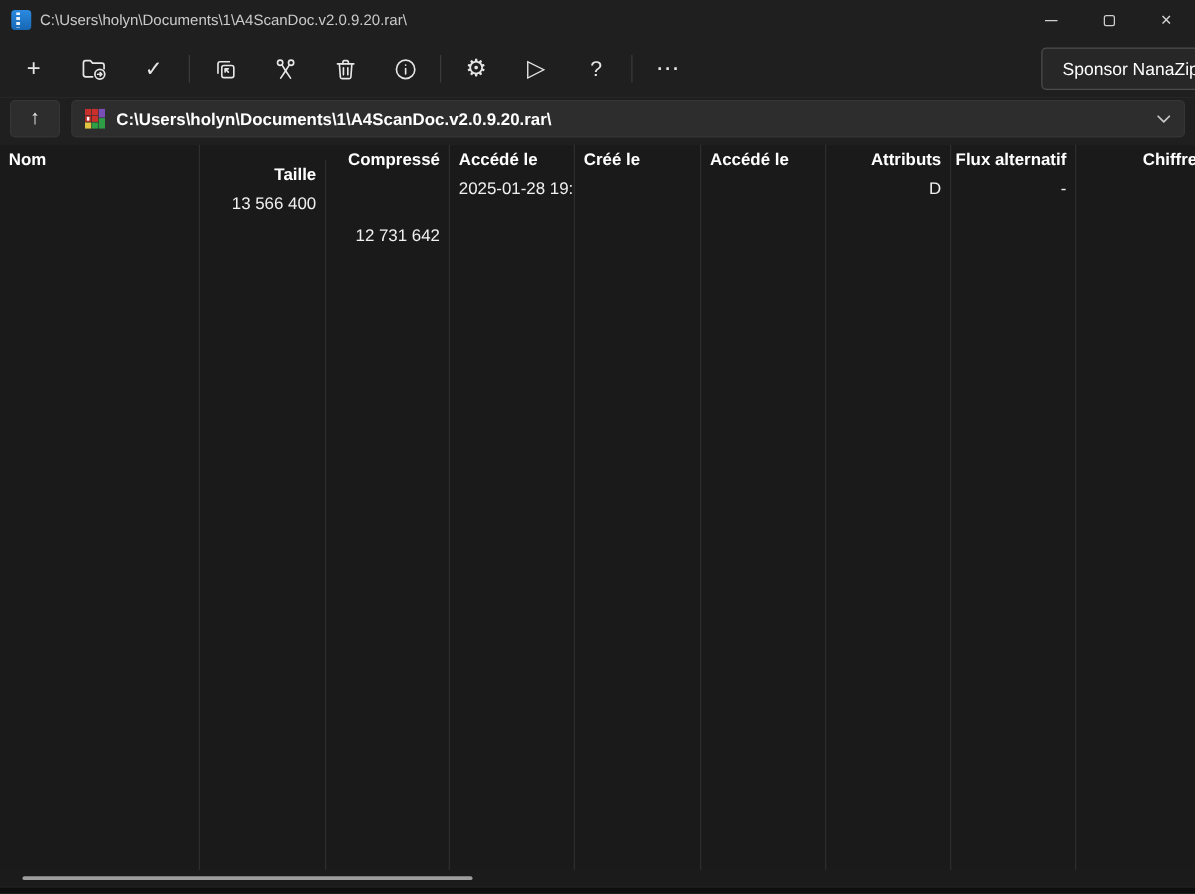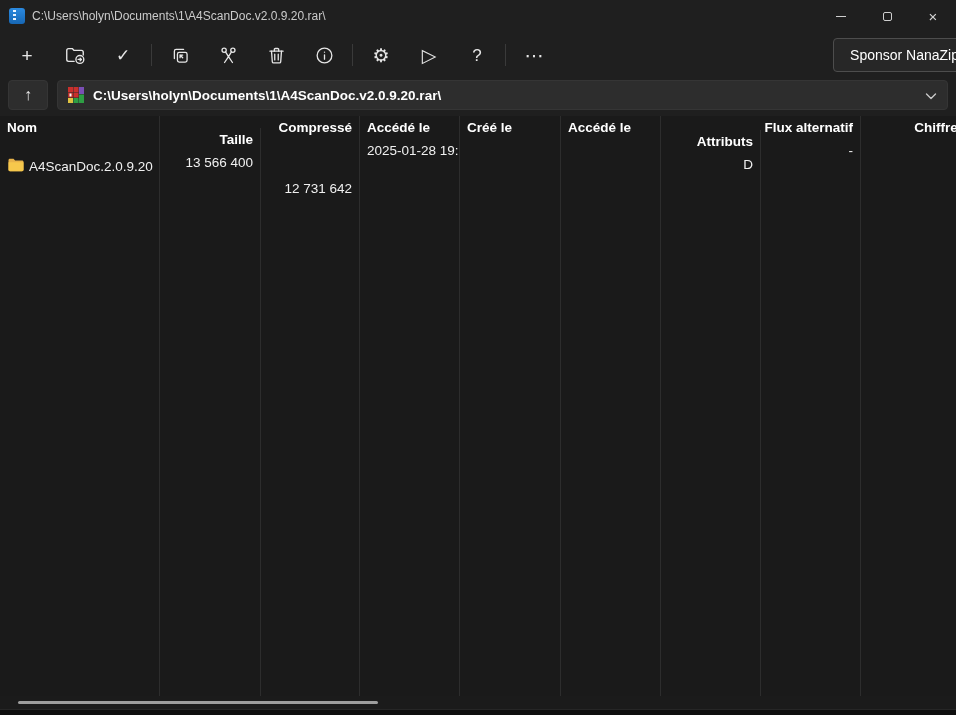--- a/index.html
+++ b/index.html
@@ -41,21 +41,21 @@
   .addr-box { flex:1 1 auto; height:30px; background:#2d2d2d; border:1px solid #353535; border-radius:4px;
     display:flex; align-items:center; padding:0 10px; gap:9px; overflow:hidden; }
   .rar-icon { width:16px; height:16px; flex:0 0 auto; }
   .addr-path { font-size:13.5px; font-weight:700; color:#ffffff; white-space:nowrap; flex:1 1 auto; overflow:hidden; }
   .addr-chevron { flex:0 0 auto; color:#c9c9c9; }
 
   
   .filelist { height:580px; background:#1a1a1a; display:flex; overflow:hidden; flex:0 0 auto; }
   .col { height:100%; border-right:1px solid #2d2d2d; flex:0 0 auto; display:flex; flex-direction:column; }
   .c0{width:160px;gap:16px;} .c1{width:101px;margin-top:12px;} .c2{width:99px;gap:38px;} .c3{width:100px;}
-  .c4{width:101px;} .c5{width:100px;} .c6{width:100px;margin-top:14px;} .c7{width:100px;text-align:right;} .c8{width:110px;}
+  .c4{width:101px;} .c5{width:100px;} .c6{width:100px;} .c7{width:100px;text-align:right;} .c8{width:110px;}
   .hcell { height:23px; display:flex; align-items:center; font-size:13.5px; font-weight:700; color:#ffffff;
     padding:0 7px; white-space:nowrap; overflow:hidden; flex:0 0 auto; }
   .cell { height:23px; display:flex; align-items:center; font-size:13.5px; color:#f0f0f0;
     padding:0 7px; white-space:nowrap; overflow:hidden; flex:0 0 auto; }
   .al { justify-content:flex-start; }
   .ar { justify-content:flex-end; }
   .name-cell { gap:5px; padding-left:8px; }
   .folder-svg { flex:0 0 auto; }
 
   
@@ -182,29 +182,20 @@
         <svg width="12" height="8" viewBox="0 0 12 8" fill="none" stroke="#c9c9c9" stroke-width="1.4" stroke-linecap="round" stroke-linejoin="round">
           <path d="M1.5 2 6 6.5 10.5 2"></path>
         </svg>
       </span>
     </div>
   </div>
 
   <div class="filelist">
     <div class="col c0">
       <div class="hcell al">Nom</div>
-      <div class="cell al name-cell">
-        <span class="folder-svg">
-          <svg width="16" height="14" viewBox="0 0 16 14">
-            <path d="M0.5 2.2C0.5 1.4 1.1 0.8 1.9 0.8h3.6l1.6 1.6h7c.8 0 1.4.6 1.4 1.4v8c0 .8-.6 1.4-1.4 1.4H1.9c-.8 0-1.4-.6-1.4-1.4z" fill="#e8b34a"></path>
-            <path d="M0.5 4.2h15v7.6c0 .8-.6 1.4-1.4 1.4H1.9c-.8 0-1.4-.6-1.4-1.4z" fill="#f6c84c"></path>
-          </svg>
-        </span>
-        <span>A4ScanDoc.2.0.9.20</span>
-      </div>
     </div>
     <div class="col c1">
       <div class="hcell ar">Taille</div>
       <div class="cell ar">13 566 400</div>
     </div>
     <div class="col c2">
       <div class="hcell ar">Compressé</div>
       <div class="cell ar">12 731 642</div>
     </div>
     <div class="col c3">

